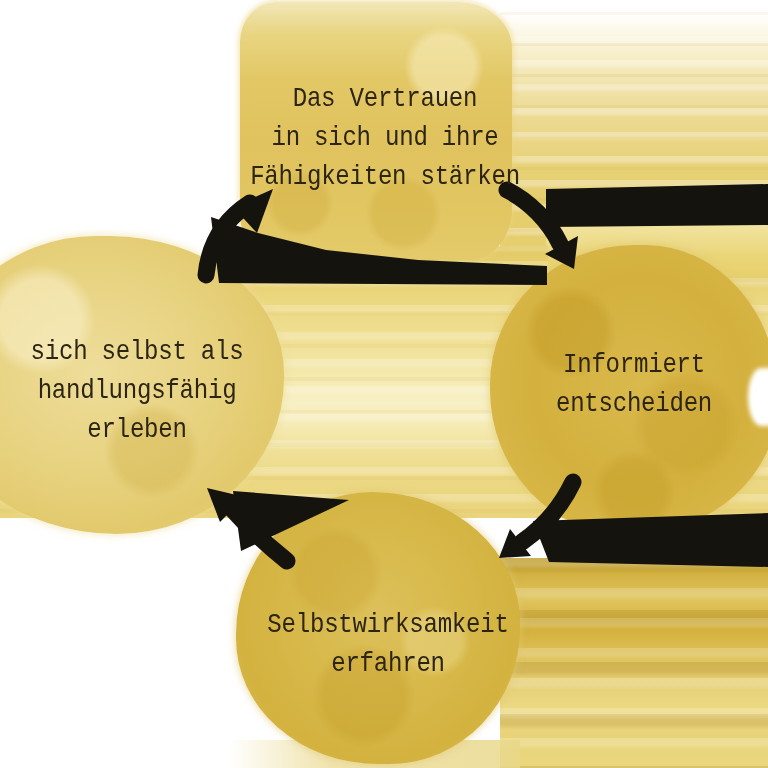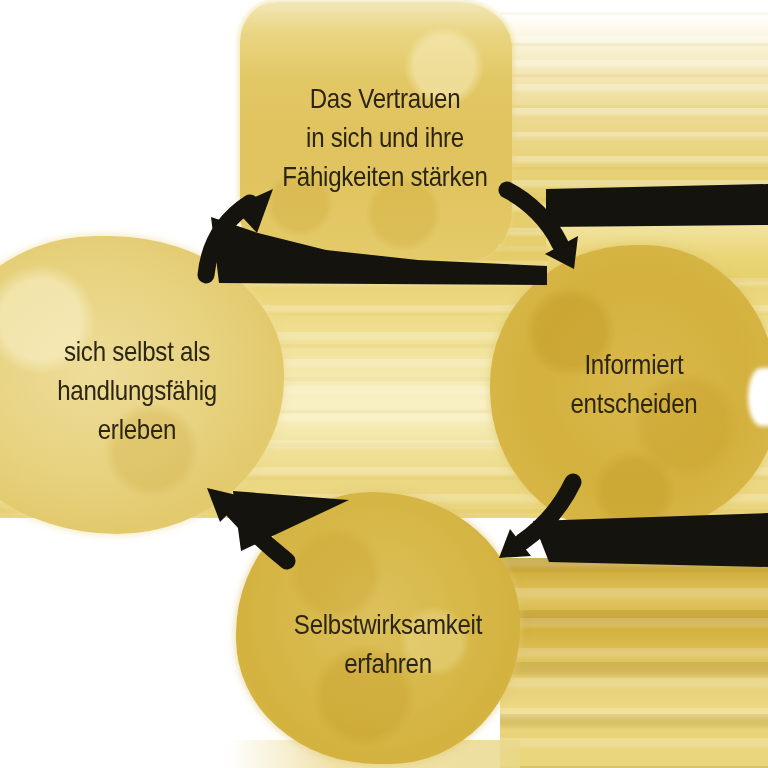--- a/index.html
+++ b/index.html
@@ -1,18 +1,18 @@
 <!DOCTYPE html>
 <html><head>
 <meta charset="utf-8">
 <style>
   html,body{margin:0;padding:0;background:#fff;}
   .canvas{
     position:relative;width:768px;height:768px;overflow:hidden;background:#ffffff;
-    font-family:Liberation Sans, sans-serif;
+    font-family:Liberation Mono, monospace;
   }
   .layer{position:absolute;}
 
   
   .streak-top-right{
     left:500px;top:12px;width:268px;height:240px;
     background:
       repeating-linear-gradient(180deg, rgba(255,255,255,.30) 0 5px, rgba(255,255,255,0) 9px 24px),
       repeating-linear-gradient(180deg, rgba(189,150,40,.10) 0 3px, rgba(189,150,40,0) 3px 31px),
       linear-gradient(180deg,#ffffff 0%,#fdfaef 6%,#f8f0cf 16%,#f1e3ab 30%,#ebd88c 48%,#e7d176 66%,#e5cd6c 82%,#e6cf70 100%);

